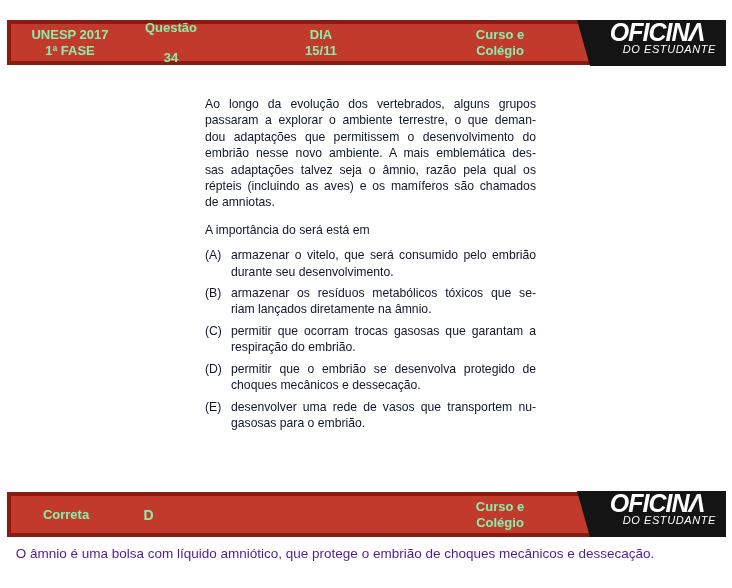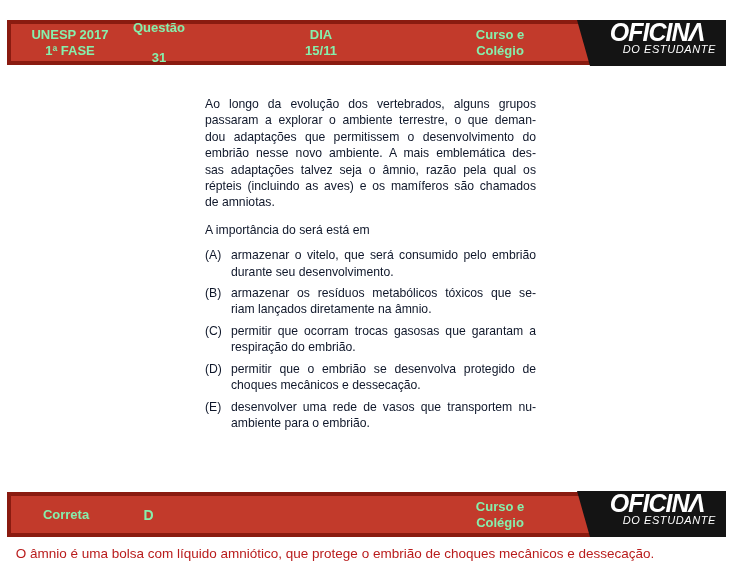--- a/index.html
+++ b/index.html
@@ -13,21 +13,21 @@
     background:#c23a2b;border:4px solid #8a1b10;box-sizing:border-box;
   }
   #bar-top{top:20px;}
   #bar-bottom{top:492px;}
   .cell{
     position:absolute;top:0;bottom:0;display:flex;flex-direction:column;
     justify-content:center;text-align:center;
     color:#86efac;font-weight:bold;font-size:13px;line-height:16px;
   }
   .c-exam{left:0;width:118px;}
-  .c-questao{left:108px;width:80px;gap:14px;}
+  .c-questao{left:120px;width:80px;gap:14px;}
   .c-dia{left:250px;width:120px;}
   .c-curso{left:425px;width:128px;}
   .c-alt{left:0;width:110px;}
   .c-answer{left:110px;width:55px;}
   .answer-letter{font-size:14px;}
   
   .logo{
     position:absolute;left:570px;width:156px;height:46px;background:#141414;
     clip-path:polygon(7px 0,100% 0,100% 100%,20px 100%);
     display:flex;flex-direction:column;justify-content:flex-start;
@@ -49,36 +49,36 @@
     color:#0f172a;font-size:12.2px;line-height:16.4px;
   }
   .jline{text-align:justify;text-align-last:justify;white-space:nowrap;}
   .stem{margin-top:11px;}
   .options{margin-top:9px;}
   .option{position:relative;padding-left:26px;margin-bottom:5px;}
   .opt-label{position:absolute;left:0;top:0;}
   
   .explanation{
     position:absolute;left:0;top:545px;width:670px;text-align:center;
-    color:#b91c1c;font-size:13.5px;line-height:17px;
+    color:#4c1d95;font-size:13.5px;line-height:17px;
   }
 </style>
 </head>
 <body>
 
 <div class="page">
 
   <div class="bar" id="bar-top">
     <div class="cell c-exam">
       <div>UNESP 2017</div>
       <div>1ª FASE</div>
     </div>
     <div class="cell c-questao">
       <div>Questão</div>
-      <div>31</div>
+      <div>34</div>
     </div>
     <div class="cell c-dia">
       <div>DIA</div>
       <div>15/11</div>
     </div>
     <div class="cell c-curso">
       <div>Curso e</div>
       <div>Colégio</div>
     </div>
   </div>
@@ -118,21 +118,21 @@
         <div>respiração do embrião.</div>
       </div>
       <div class="option">
         <span class="opt-label">(D)</span>
         <div class="jline">permitir que o embrião se desenvolva protegido de</div>
         <div>choques mecânicos e dessecação.</div>
       </div>
       <div class="option">
         <span class="opt-label">(E)</span>
         <div class="jline">desenvolver uma rede de vasos que transportem nu-</div>
-        <div>ambiente para o embrião.</div>
+        <div>gasosas para o embrião.</div>
       </div>
     </div>
   </div>
 
   <div class="bar" id="bar-bottom">
     <div class="cell c-alt">
       <div>Correta</div>
     </div>
     <div class="cell c-answer">
       <div class="answer-letter">D</div>

